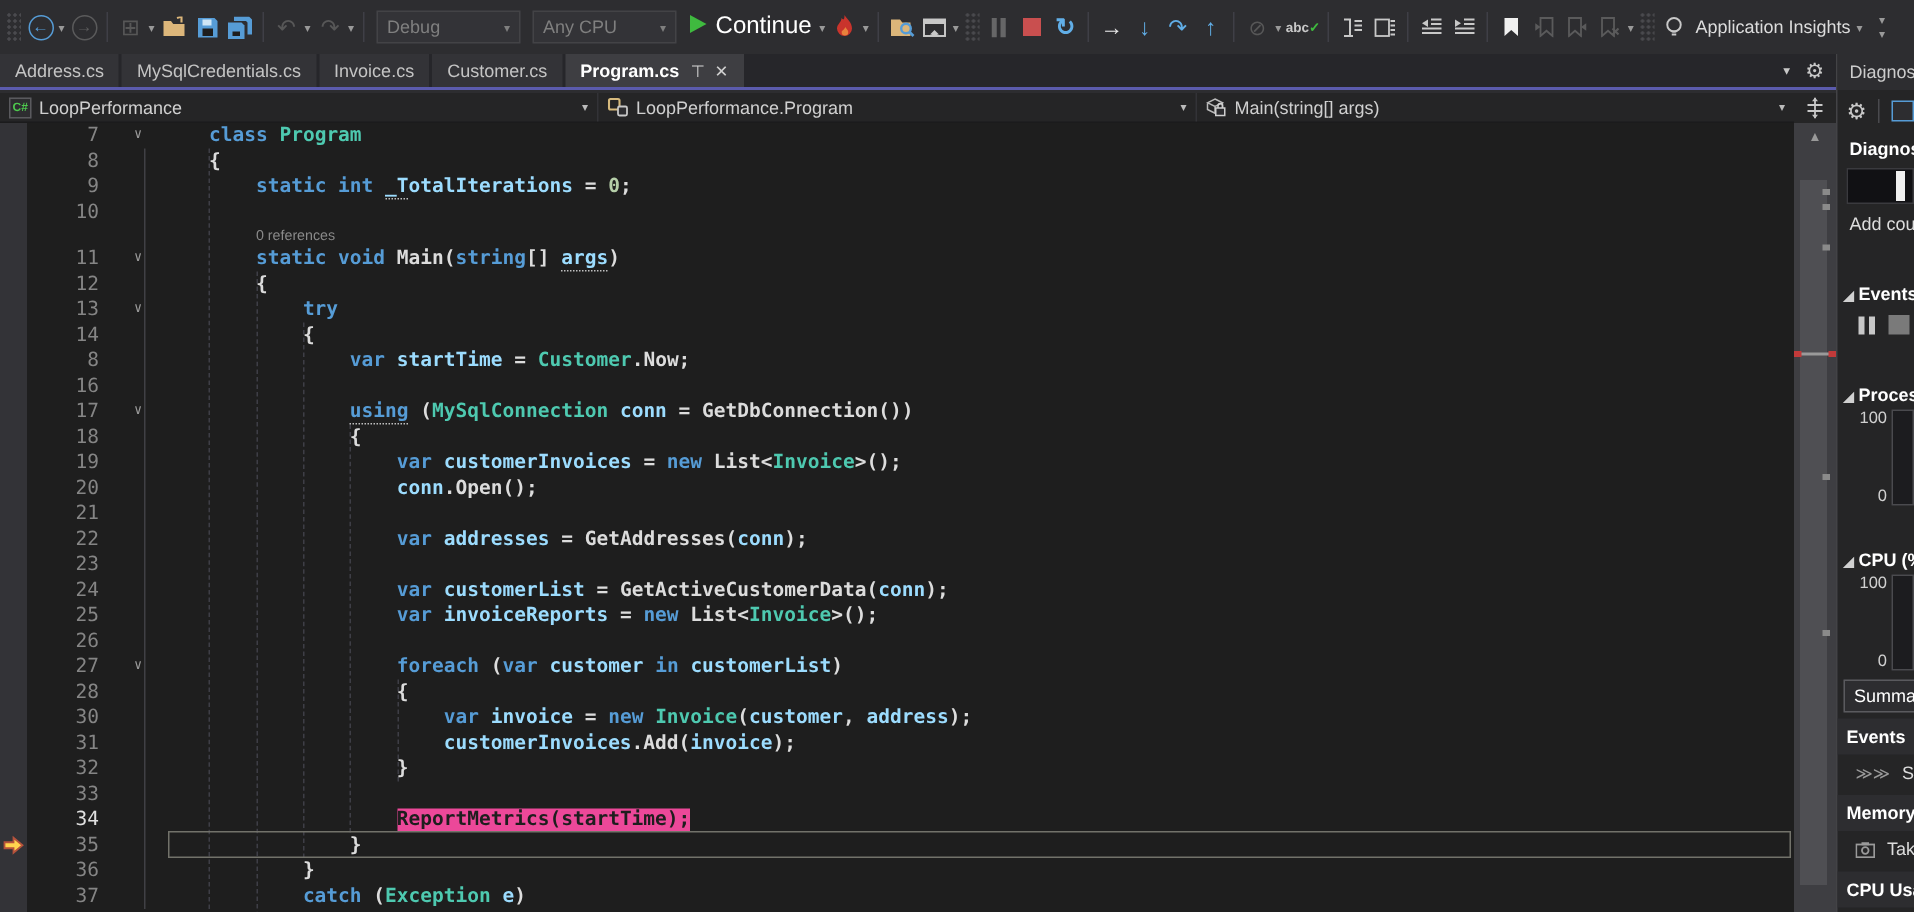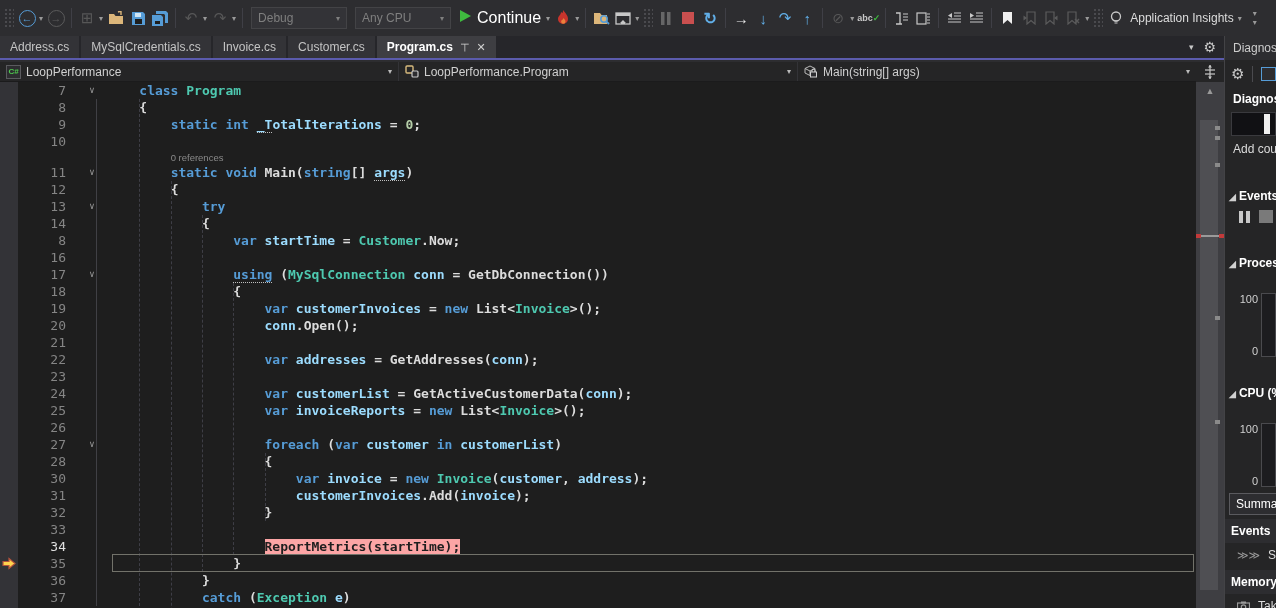--- a/index.html
+++ b/index.html
@@ -62,21 +62,21 @@
   .lnum { width:76px; padding-right:10px; text-align:right; color:#858585;
           font-weight:normal; flex:0 0 76px; }
   .row.cur .lnum { color:#e0e0e0; }
   .fold { width:32px; flex:0 0 32px; text-align:center; color:#9a9a9a; font-size:9px;
           font-weight:normal; }
   .code { white-space:pre; flex:1; color:#dcdcdc; }
   .lens-txt { font-family:"Liberation Sans", sans-serif; font-size:9.5px; color:#8a8a8a;
               font-weight:normal; }
   .c-k { color:#569cd6; } .c-t { color:#4ec9b0; } .c-v { color:#9cdcfe; }
   .c-p { color:#dcdcdc; } .c-n { color:#b5cea8; }
-  .c-hl { background:#fca5a5; color:#1e1e1e; }
+  .c-hl { background:#ec4899; color:#1e1e1e; }
   .sq { border-bottom:1px dotted #c0c0c0; }
   .guide { position:absolute; width:0; border-left:1px dashed #3e3e46; }
   .foldline { position:absolute; width:0; border-left:1px solid #404045; }
   #curline-box { position:absolute; left:112px; width:1082px; height:18px;
                  border:1px solid #72726a; pointer-events:none; }
   #cur-arrow { position:absolute; left:2px; width:14px; height:13px; }
 
   
   #scrollcol { position:absolute; left:1196px; top:82px; width:28px; height:526px;
                background:#3e3e42; }
@@ -103,21 +103,21 @@
   #panel .timeline { height:24px; margin:2px 0 2px 6px; background:#111114;
                      border:1px solid #3a3a3e; position:relative; }
   #panel .timeline .tbar { position:absolute; left:32px; top:1px; width:6px; height:20px; background:#f0f0f0; }
   #panel .prow { padding:4px 0 4px 8px; white-space:nowrap; }
   #panel .sect { font-weight:bold; color:#ffffff; padding:6px 0 3px 4px; white-space:nowrap;margin-top:23px; }
   #panel .sect .exp { font-size:9px; color:#d0d0d0; margin-right:3px; }
   #panel .mini { display:flex; align-items:center; gap:9px; padding:4px 0 4px 14px; }
   #panel .mini .pause { display:flex; gap:3px; }
   #panel .mini .pause i { width:4px; height:12px; background:#c8c8c8; }
   #panel .mini .sq { width:14px; height:13px; background:#7a7a7a; border:none; }
-  .chart { display:flex; margin-left:2px; height:64px;margin-top:20px; }
+  .chart { display:flex; margin-left:2px; height:64px; }
   .chart .yax { width:34px; display:flex; flex-direction:column; justify-content:space-between;
                 text-align:right; font-size:11px; color:#d0d0d0; padding:0 3px 0 0; }
   .chart .area { flex:1; border:1px solid #4a4a4e; background:#1c1c1f; }
   .sumtab { margin:6px 0 0 4px; border:1px solid #5a5a5e; background:#2d2d30; color:#fff;
             padding:3px 6px; white-space:nowrap; width:60px; }
   .grp-h { font-weight:bold; color:#fff; background:#2d2d30; padding:5px 0 5px 6px;
            margin-top:4px; white-space:nowrap; }
   .grp-r { display:flex; align-items:center; gap:8px; padding:5px 0 4px 12px; white-space:nowrap;
            color:#dcdcdc; }
   .grp-r .gic { color:#9a9a9a; font-size:11px; display:flex; align-items:center; }

